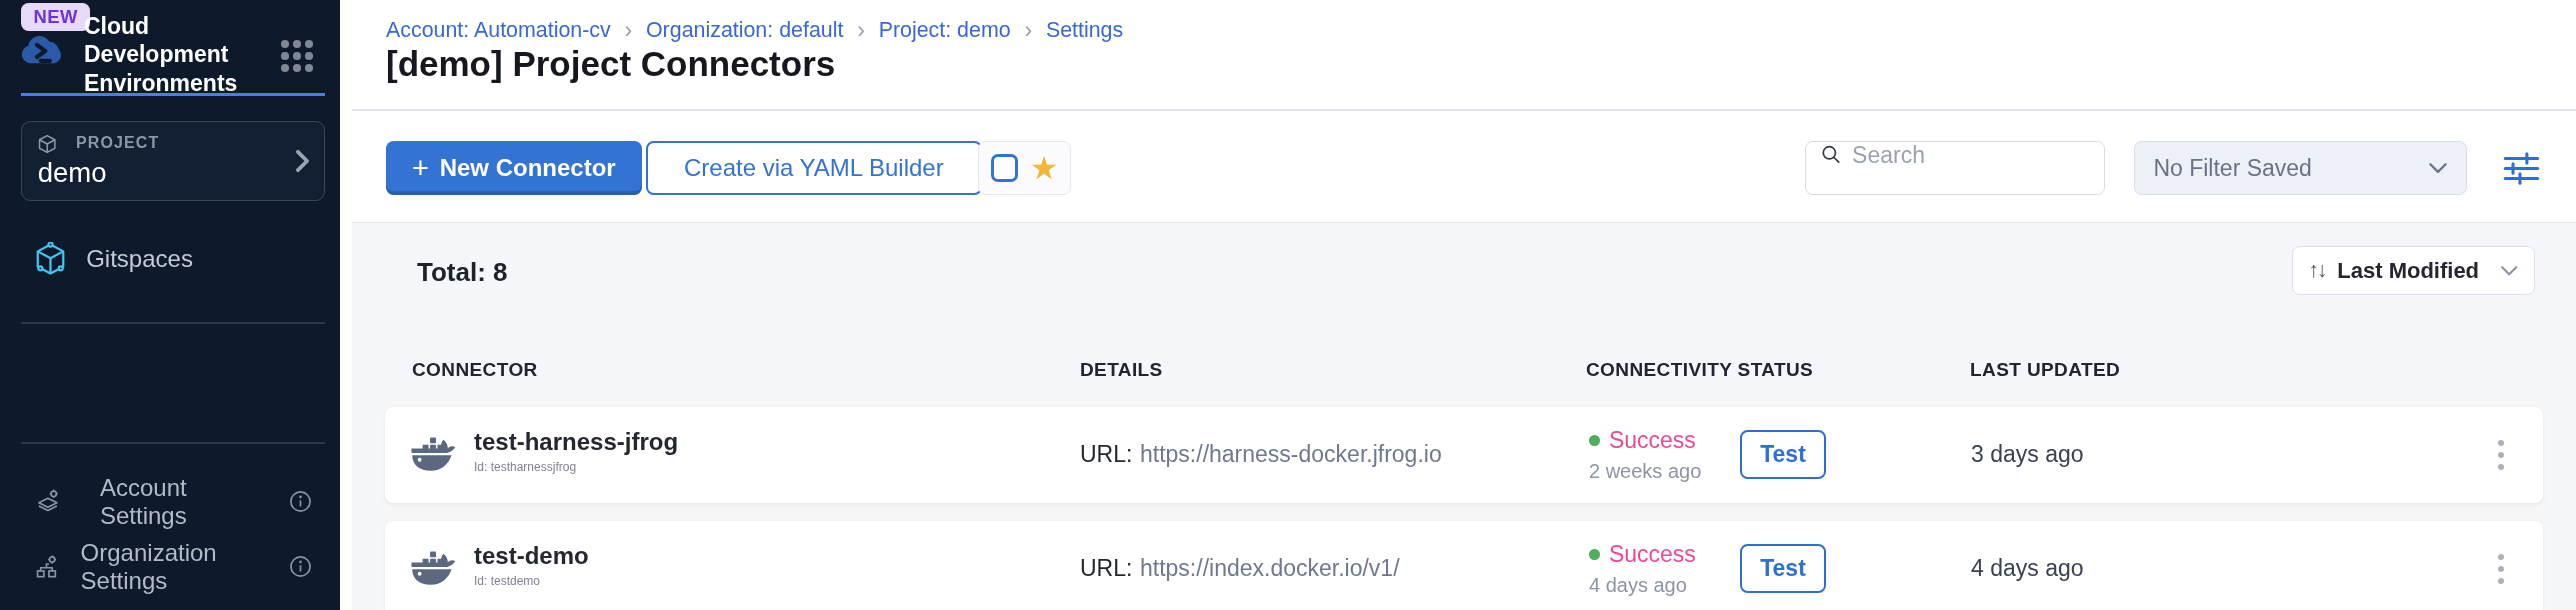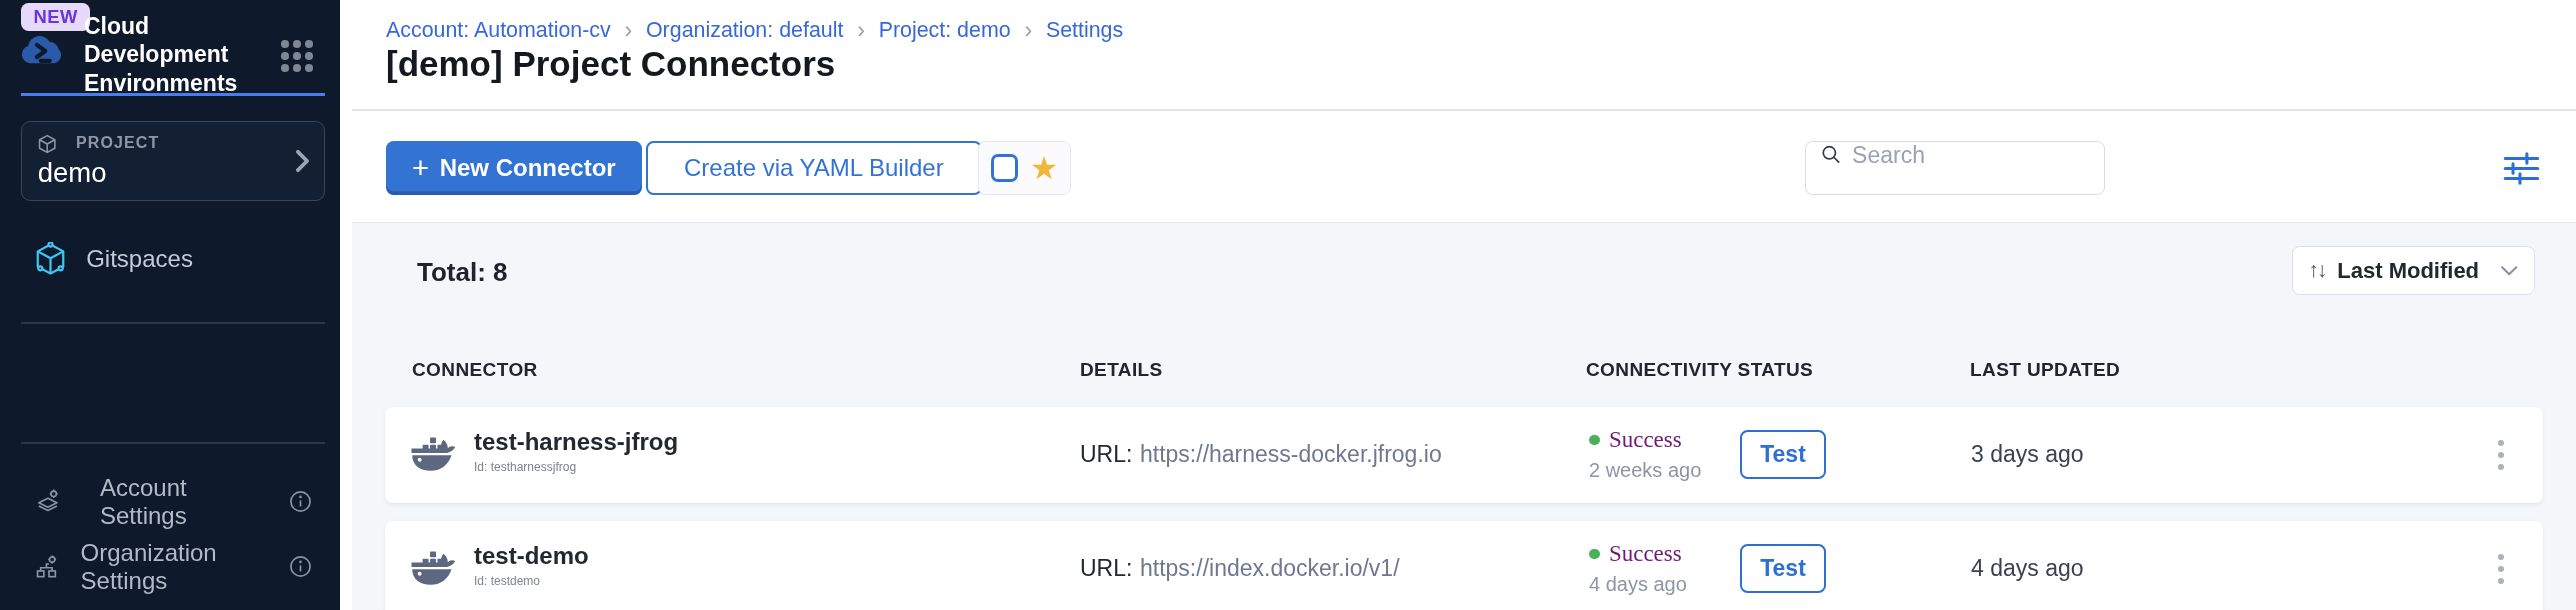--- a/index.html
+++ b/index.html
@@ -92,21 +92,21 @@
               border-radius:7.6px; box-shadow:0 1.5px 3.8px rgba(96,97,112,.10); cursor:pointer; }
   .row-1 { top:184px; } .row-2 { top:298px; }
   .docker-icon { position:absolute; left:25px; top:26px; }
   .conn-name { position:absolute; left:89px; top:20.7px; font-size:24px; font-weight:bold; color:#23272f; }
   .conn-id { position:absolute; left:89px; top:53px; font-size:12px; color:#7b8394; }
   .conn-url { position:absolute; left:695px; top:34px; font-size:23px; }
   .url-label { color:#23272f; } .url-value { color:#6f7890; margin-left:7.6px; }
   .status-wrap { position:absolute; left:1204px; top:20px; }
   .status-line { display:flex; align-items:center; gap:9.2px; }
   .status-dot { width:10.7px; height:10.7px; border-radius:50%; background:var(--success-green,#4cb05a); }
-  .status-text { font-size:23px; color:#701a75;font-family:Liberation Serif, serif; }
+  .status-text { font-size:23px; color:#ec4899; }
   .status-time { font-size:20px; color:#8d94a5; margin-top:6.1px; }
   .test-btn { position:absolute; left:1355px; top:23px; width:86px; height:49px; background:#fff;
               border:2.3px solid #2e6fd6; border-radius:7.6px; color:#2e6fd6; font-size:23px; font-weight:bold;
               cursor:pointer; font-family:"Liberation Sans",sans-serif; }
   .updated { position:absolute; left:1586px; top:34px; font-size:23px; color:#3a4150; }
   .kebab { position:absolute; left:2099px; top:24.5px; width:34px; height:47px; display:flex;
            flex-direction:column; align-items:center; justify-content:center; gap:6.1px; cursor:pointer; }
   .kebab i { width:6.1px; height:6.1px; border-radius:50%; background:#aab0bc; }
 </style>
 </head>
@@ -231,20 +231,26 @@
   </div>
 
   <div class="search-box">
     <svg width="24.5" height="24.5" viewBox="0 0 30 30" fill="none" stroke="#353b47" stroke-width="2.4">
       <circle cx="13" cy="13" r="8.5"></circle>
       <line x1="19.5" y1="19.5" x2="26" y2="26" stroke-linecap="round"></line>
     </svg>
     <input type="text" placeholder="Search" style="">
   </div>
 
+  <div class="filter-select">
+    <span class="val">No Filter Saved</span>
+    <svg class="chev" width="20" height="12.2" viewBox="0 0 26 16" fill="none" stroke="#6b7285" stroke-width="3" stroke-linecap="round" stroke-linejoin="round">
+      <path d="M3 3 L13 13 L23 3"></path>
+    </svg>
+  </div>
 
   <svg class="sliders-btn" viewBox="0 0 48 44" fill="none" stroke="#2e6fd6" stroke-width="4" stroke-linecap="round">
     <line x1="3" y1="9" x2="45" y2="9"></line>
       <line x1="31" y1="3" x2="31" y2="15"></line>
     <line x1="3" y1="22" x2="45" y2="22"></line>
       <line x1="13" y1="16" x2="13" y2="28"></line>
     <line x1="3" y1="35" x2="45" y2="35"></line>
       <line x1="22" y1="29" x2="22" y2="41"></line>
   </svg>
 

